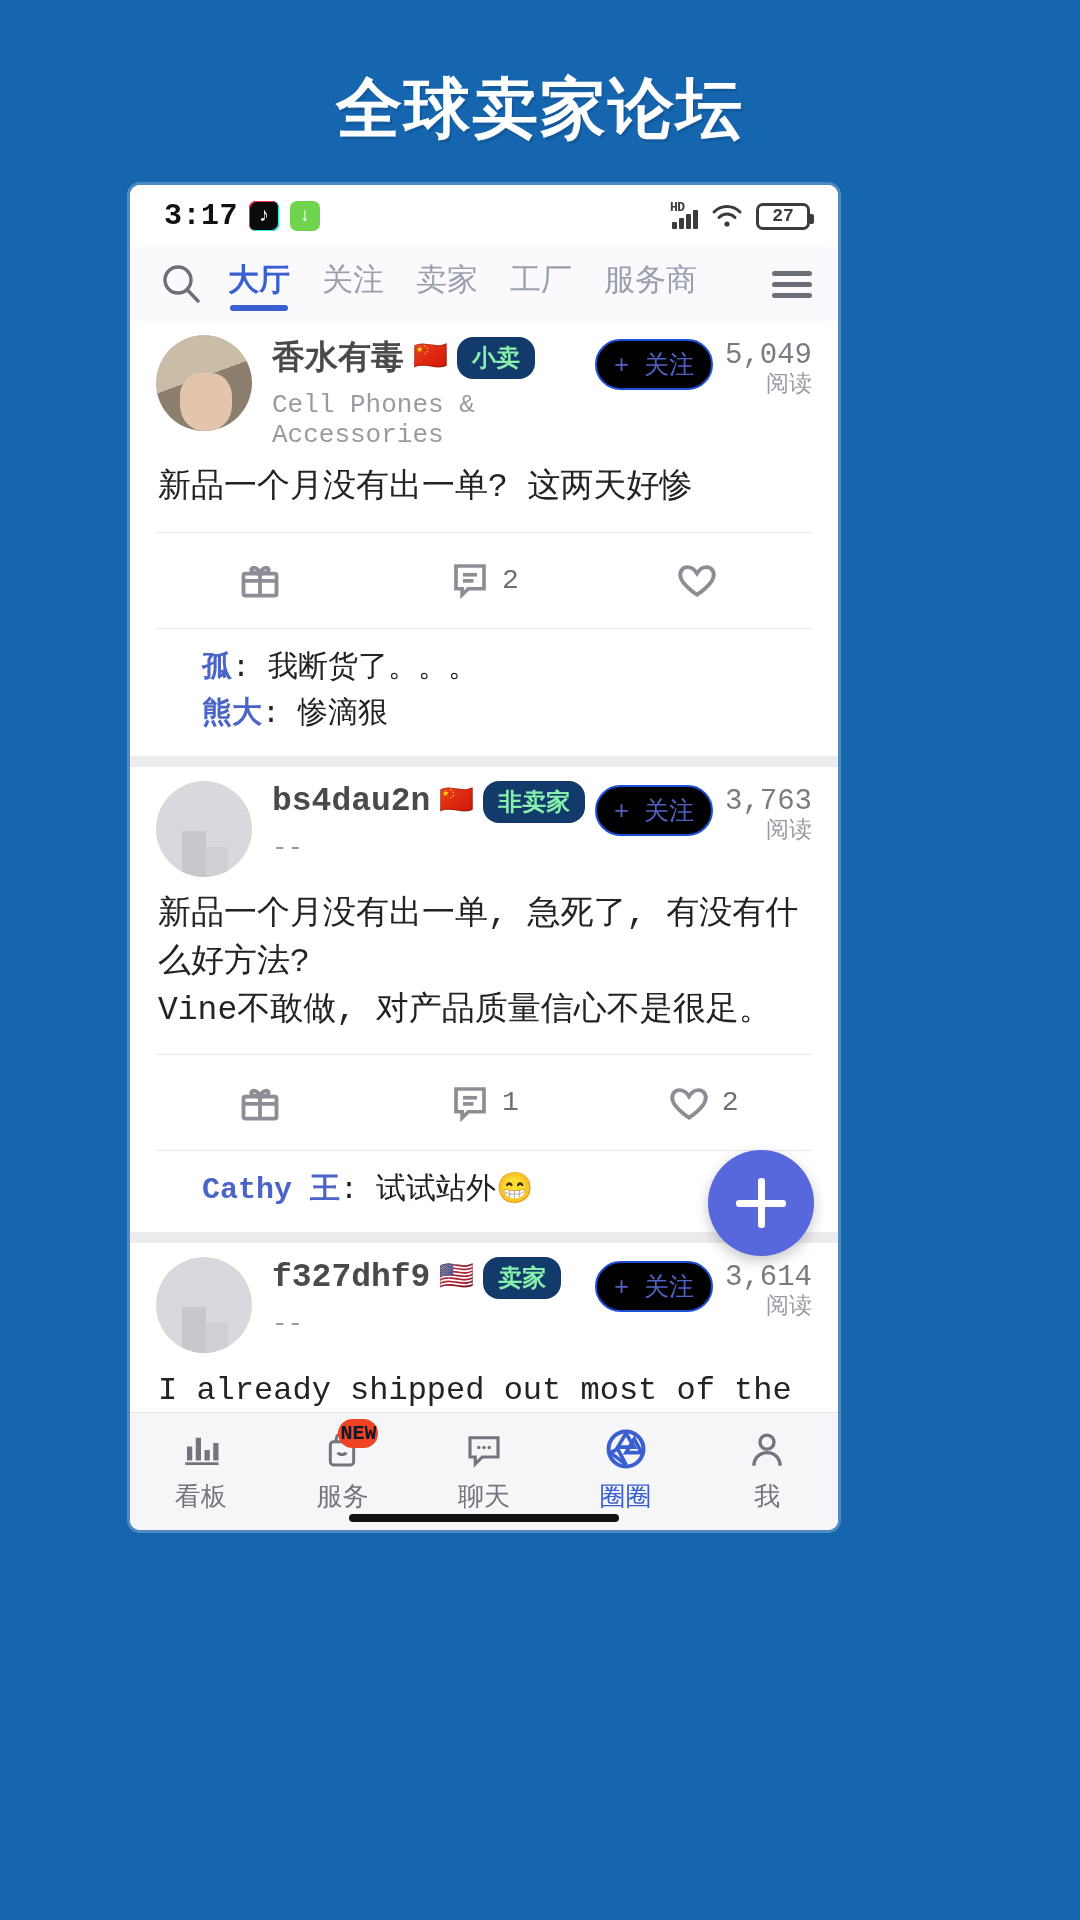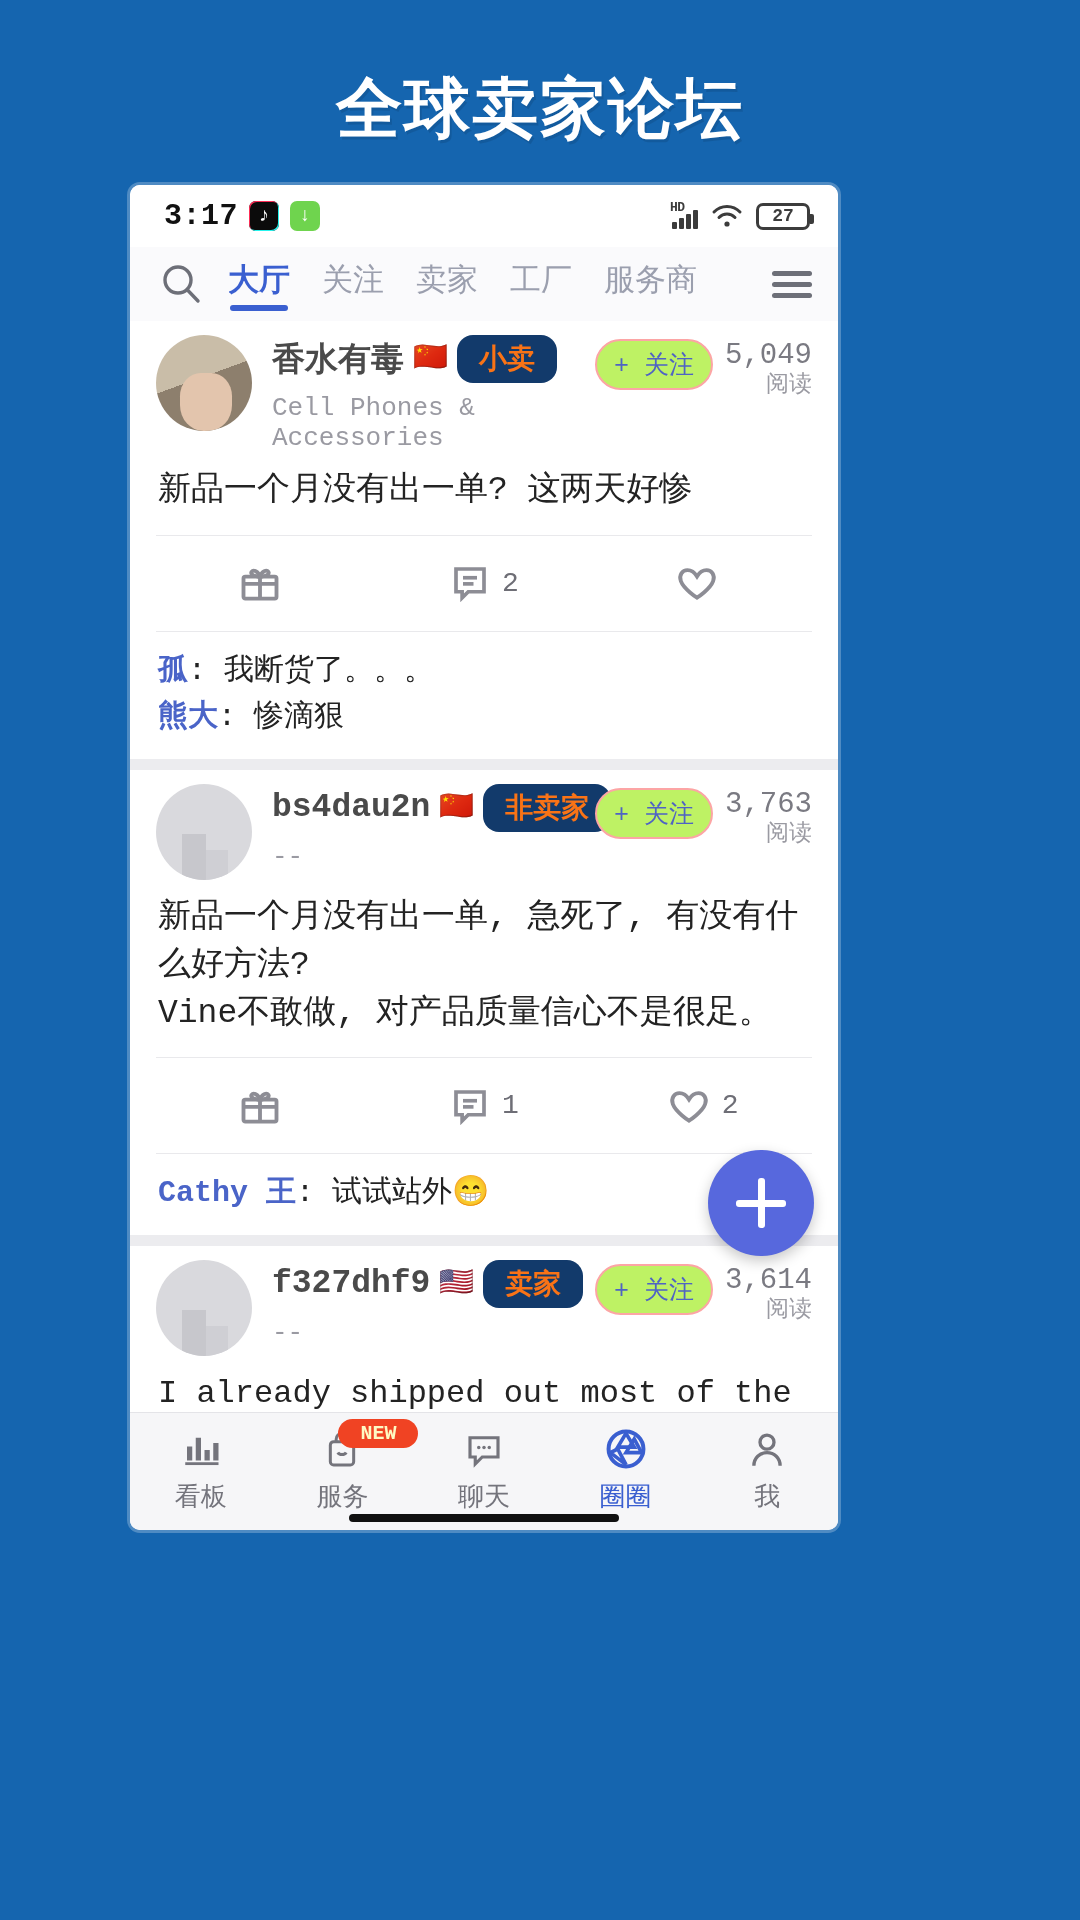--- a/index.html
+++ b/index.html
@@ -129,49 +129,49 @@
   }
   .avatar.ph:before {
     content:""; position:absolute; left:50px; bottom:0; width:22px; height:30px;
     background:#cfcfd4;
   }
   .head-main { flex:1; padding-left:20px; min-width:0; }
   .name-row { display:flex; align-items:center; gap:9px; flex-wrap:nowrap; }
   .uname { font-size:33px; font-weight:bold; color:#4a4a4a; white-space:nowrap; }
   .flag { font-size:28px; line-height:1; }
   .tag {
-    background:#123a6b; color:#f97316; font-size:28px; font-weight:bold;
-    border-radius:16px; padding:5px 22px; white-space:nowrap;
+    background:#123a6b; color:#86efac; font-size:24px; font-weight:bold;
+    border-radius:16px; padding:5px 15px; white-space:nowrap;
   }
   .subtitle { font-size:26px; color:#9a9aa2; margin-top:10px; }
   .head-right { display:flex; align-items:flex-start; gap:12px; flex:0 0 auto; padding-top:4px; }
   .follow-btn {
-    border:2px solid #fca5a5; color:#4f63c4; border-radius:26px;
-    font-size:25px; padding:7px 17px; white-space:nowrap; background:#bef264;
+    border:2px solid #1d4ed8; color:#4f63c4; border-radius:26px;
+    font-size:25px; padding:7px 17px; white-space:nowrap; background:#000000;
   }
   .reads { text-align:right; line-height:1.15; }
   .reads .num { font-size:29px; color:#7a7a82; display:block; }
   .reads .lbl { font-size:23px; color:#9a9aa2; display:block; }
 
   .post-body {
     font-size:33px; color:#232323; line-height:1.45;
     padding:14px 2px 20px 2px;
   }
   .post-body.en { font-size:32px; line-height:1.5; }
 
   .actions {
     display:flex; border-top:1px solid #e9e9ec;
     height:96px; align-items:center;
   }
   .action { flex:1; display:flex; align-items:center; justify-content:center; gap:11px; }
   .action .cnt { font-size:28px; color:#6e6e76; }
   .ico { stroke:#8d8d95; fill:none; stroke-width:2.1; }
 
   .comments { border-top:1px solid #e9e9ec; padding:16px 2px 18px 2px; }
-  .comment { font-size:30px; color:#232323; line-height:1.55; }
+  .comment { font-size:30px; color:#232323; line-height:1.55;margin-left:44px; }
   .cuser { color:#4a64c8; font-weight:bold; }
 
   
   .fab {
     position:absolute; right:24px; bottom:156px;
     width:106px; height:106px; border-radius:50%;
     background:#5768dd; display:flex; align-items:center; justify-content:center;
     box-shadow:0 5px 14px rgba(0,0,0,0.22); z-index:5;
   }
   .fab:before, .fab:after { content:""; position:absolute; background:#fff; border-radius:3px; }
@@ -182,22 +182,22 @@
   .bottombar {
     height:118px; background:#f6f6f8; border-top:1px solid #e4e4e8;
     display:flex; align-items:center; flex:0 0 auto; padding-bottom:4px;
   }
   .bnav { flex:1; display:flex; flex-direction:column; align-items:center; gap:8px; position:relative; }
   .bnav .blbl { font-size:26px; color:#74747c; }
   .bnav.active .blbl { color:#3a5fd0; }
   .bico { height:46px; display:flex; align-items:flex-end; justify-content:center; position:relative; }
   .new-badge {
     position:absolute; left:50%; top:-6px; transform:translateX(-4px);
-    background:#f04323; color:#fef9c3; font-size:20px; font-weight:bold;
-    border-radius:16px; padding:3px 22px; line-height:1.15;
+    background:#f04323; color:#0f172a; font-size:20px; font-weight:bold;
+    border-radius:16px; padding:3px 2px; line-height:1.15;
   }
   .homebar {
     position:absolute; left:50%; transform:translateX(-50%); bottom:8px;
     width:270px; height:8px; border-radius:4px; background:#111;
   }
 </style>
 </head>
 <body>
 
 <div class="banner">

